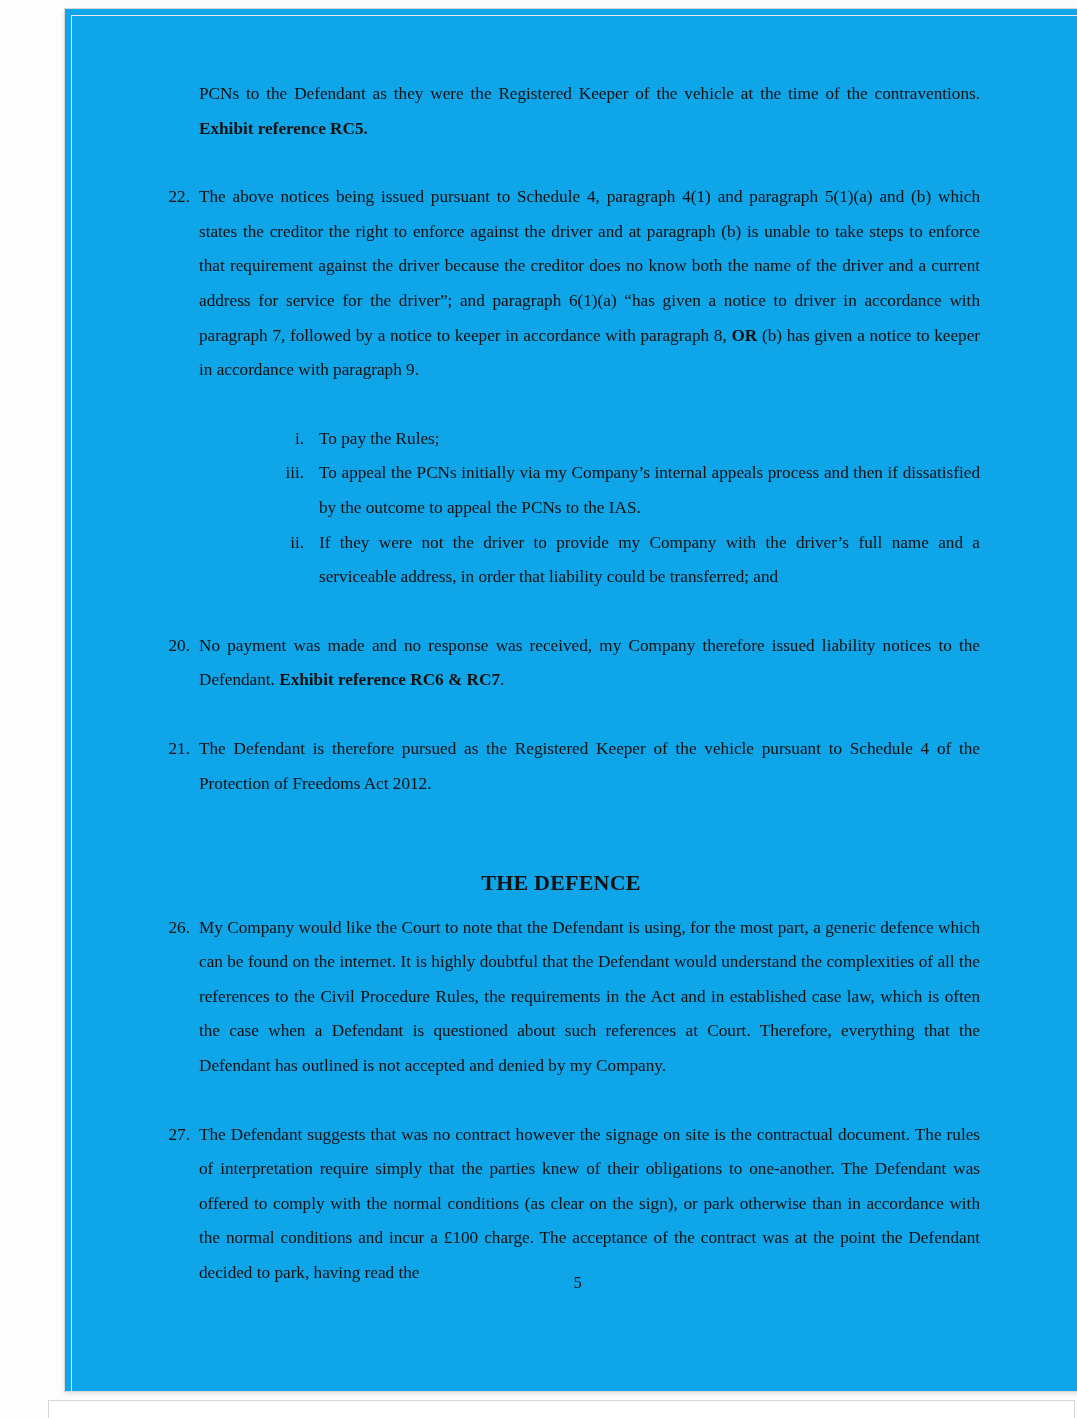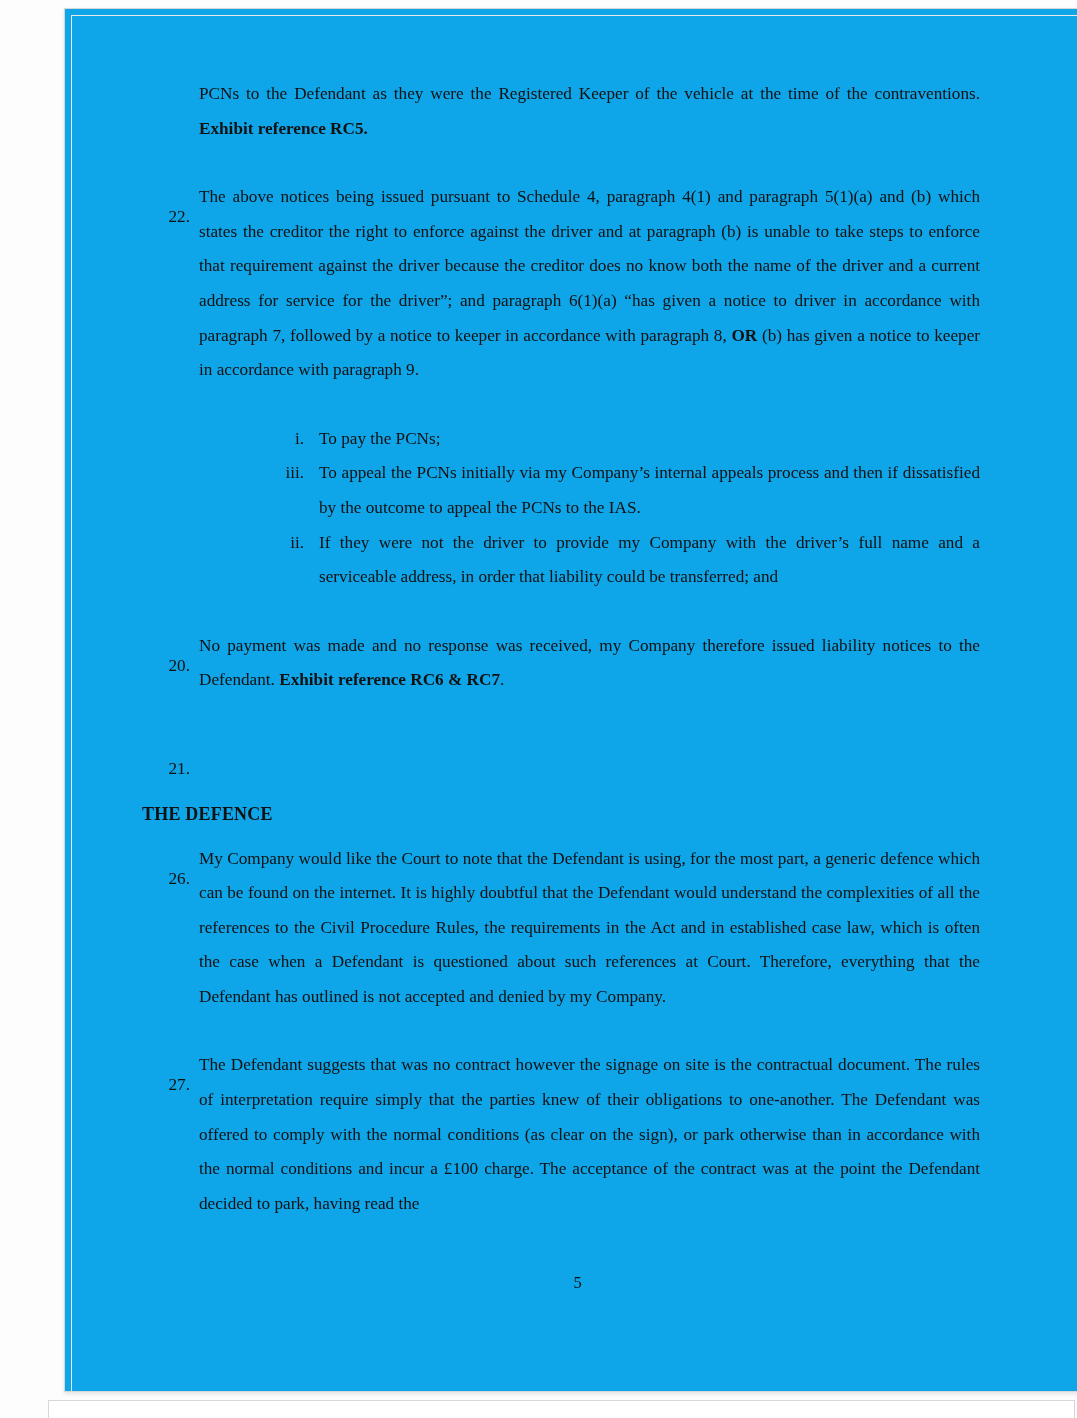--- a/index.html
+++ b/index.html
@@ -86,21 +86,20 @@
     padding-left: 57px;   
     text-align: justify;
   }
   .num-item > .num-marker {
     position: absolute;
     left: 0;
     top: 0;
     width: 48px;
     text-align: center;
     text-align-last: right;
-    margin-top: 20px;
   }
 
   
   .roman-list {
     margin: 0;
     padding: 0;
     list-style: none;
   }
   .roman-item {
     position: relative;
@@ -118,24 +117,24 @@
   }
 
   
   .gap-lg { height: 34px; }
   .gap-md { height: 31px; }
   .gap-sm { height: 10px; }
 
   .section-heading {
     margin: 0;
     font-weight: bold;
-    font-size: 18px;
+    font-size: 22px;
     line-height: 34.6px;
     letter-spacing: 0.2px;
-    text-align: left;
+    text-align: center;
   }
 
   b, .bold { font-weight: bold; }
 
   .page-number {
     position: absolute;
     left: 0;
     right: 0;
     top: 1264px;
     text-align: center;
@@ -158,40 +157,40 @@
 
       <div class="num-item">
         <span class="num-marker">22.</span><span>The above notices being issued pursuant to Schedule 4, paragraph 4(1) and paragraph 5(1)(a) and (b) which states the creditor the right to enforce against the driver and at paragraph (b) is unable to take steps to enforce that requirement against the driver because the creditor does no know both the name of the driver and a current address for service for the driver”; and paragraph 6(1)(a) “has given a notice to driver in accordance with paragraph 7, followed by a notice to keeper in accordance with paragraph 8, </span><b>OR</b><span> (b) has given a notice to keeper in accordance with paragraph 9.</span>
       </div>
 
       <div class="gap-lg"></div>
 
 
       <div class="roman-list">
         <div class="roman-item">
-          <span class="roman-marker">i.</span><span>To pay the PCNs;</span>
+          <span class="roman-marker">i.</span><span>To pay the Rules;</span>
         </div>
         <div class="roman-item">
           <span class="roman-marker">iii.</span><span>To appeal the PCNs initially via my Company’s internal appeals process and then if dissatisfied by the outcome to appeal the PCNs to the IAS.</span>
         </div>
         <div class="roman-item">
           <span class="roman-marker">ii.</span><span>If they were not the driver to provide my Company with the driver’s full name and a serviceable address, in order that liability could be transferred; and</span>
         </div>
       </div>
 
       <div class="gap-lg"></div>
 
       <div class="num-item">
         <span class="num-marker">20.</span><span>No payment was made and no response was received, my Company therefore issued liability notices to the Defendant. </span><b>Exhibit reference RC6 &amp; RC7</b><span>.</span>
       </div>
 
       <div class="gap-lg"></div>
 
       <div class="num-item">
-        <span class="num-marker">21.</span>
+        <span class="num-marker">21.</span><span>The Defendant is therefore pursued as the Registered Keeper of the vehicle pursuant to Schedule 4 of the Protection of Freedoms Act 2012.</span>
       </div>
 
       <div class="gap-lg"></div>
       <div class="gap-md"></div>
 
       <h2 class="section-heading">THE DEFENCE</h2>
 
       <div class="gap-sm"></div>
 
       <div class="num-item">

